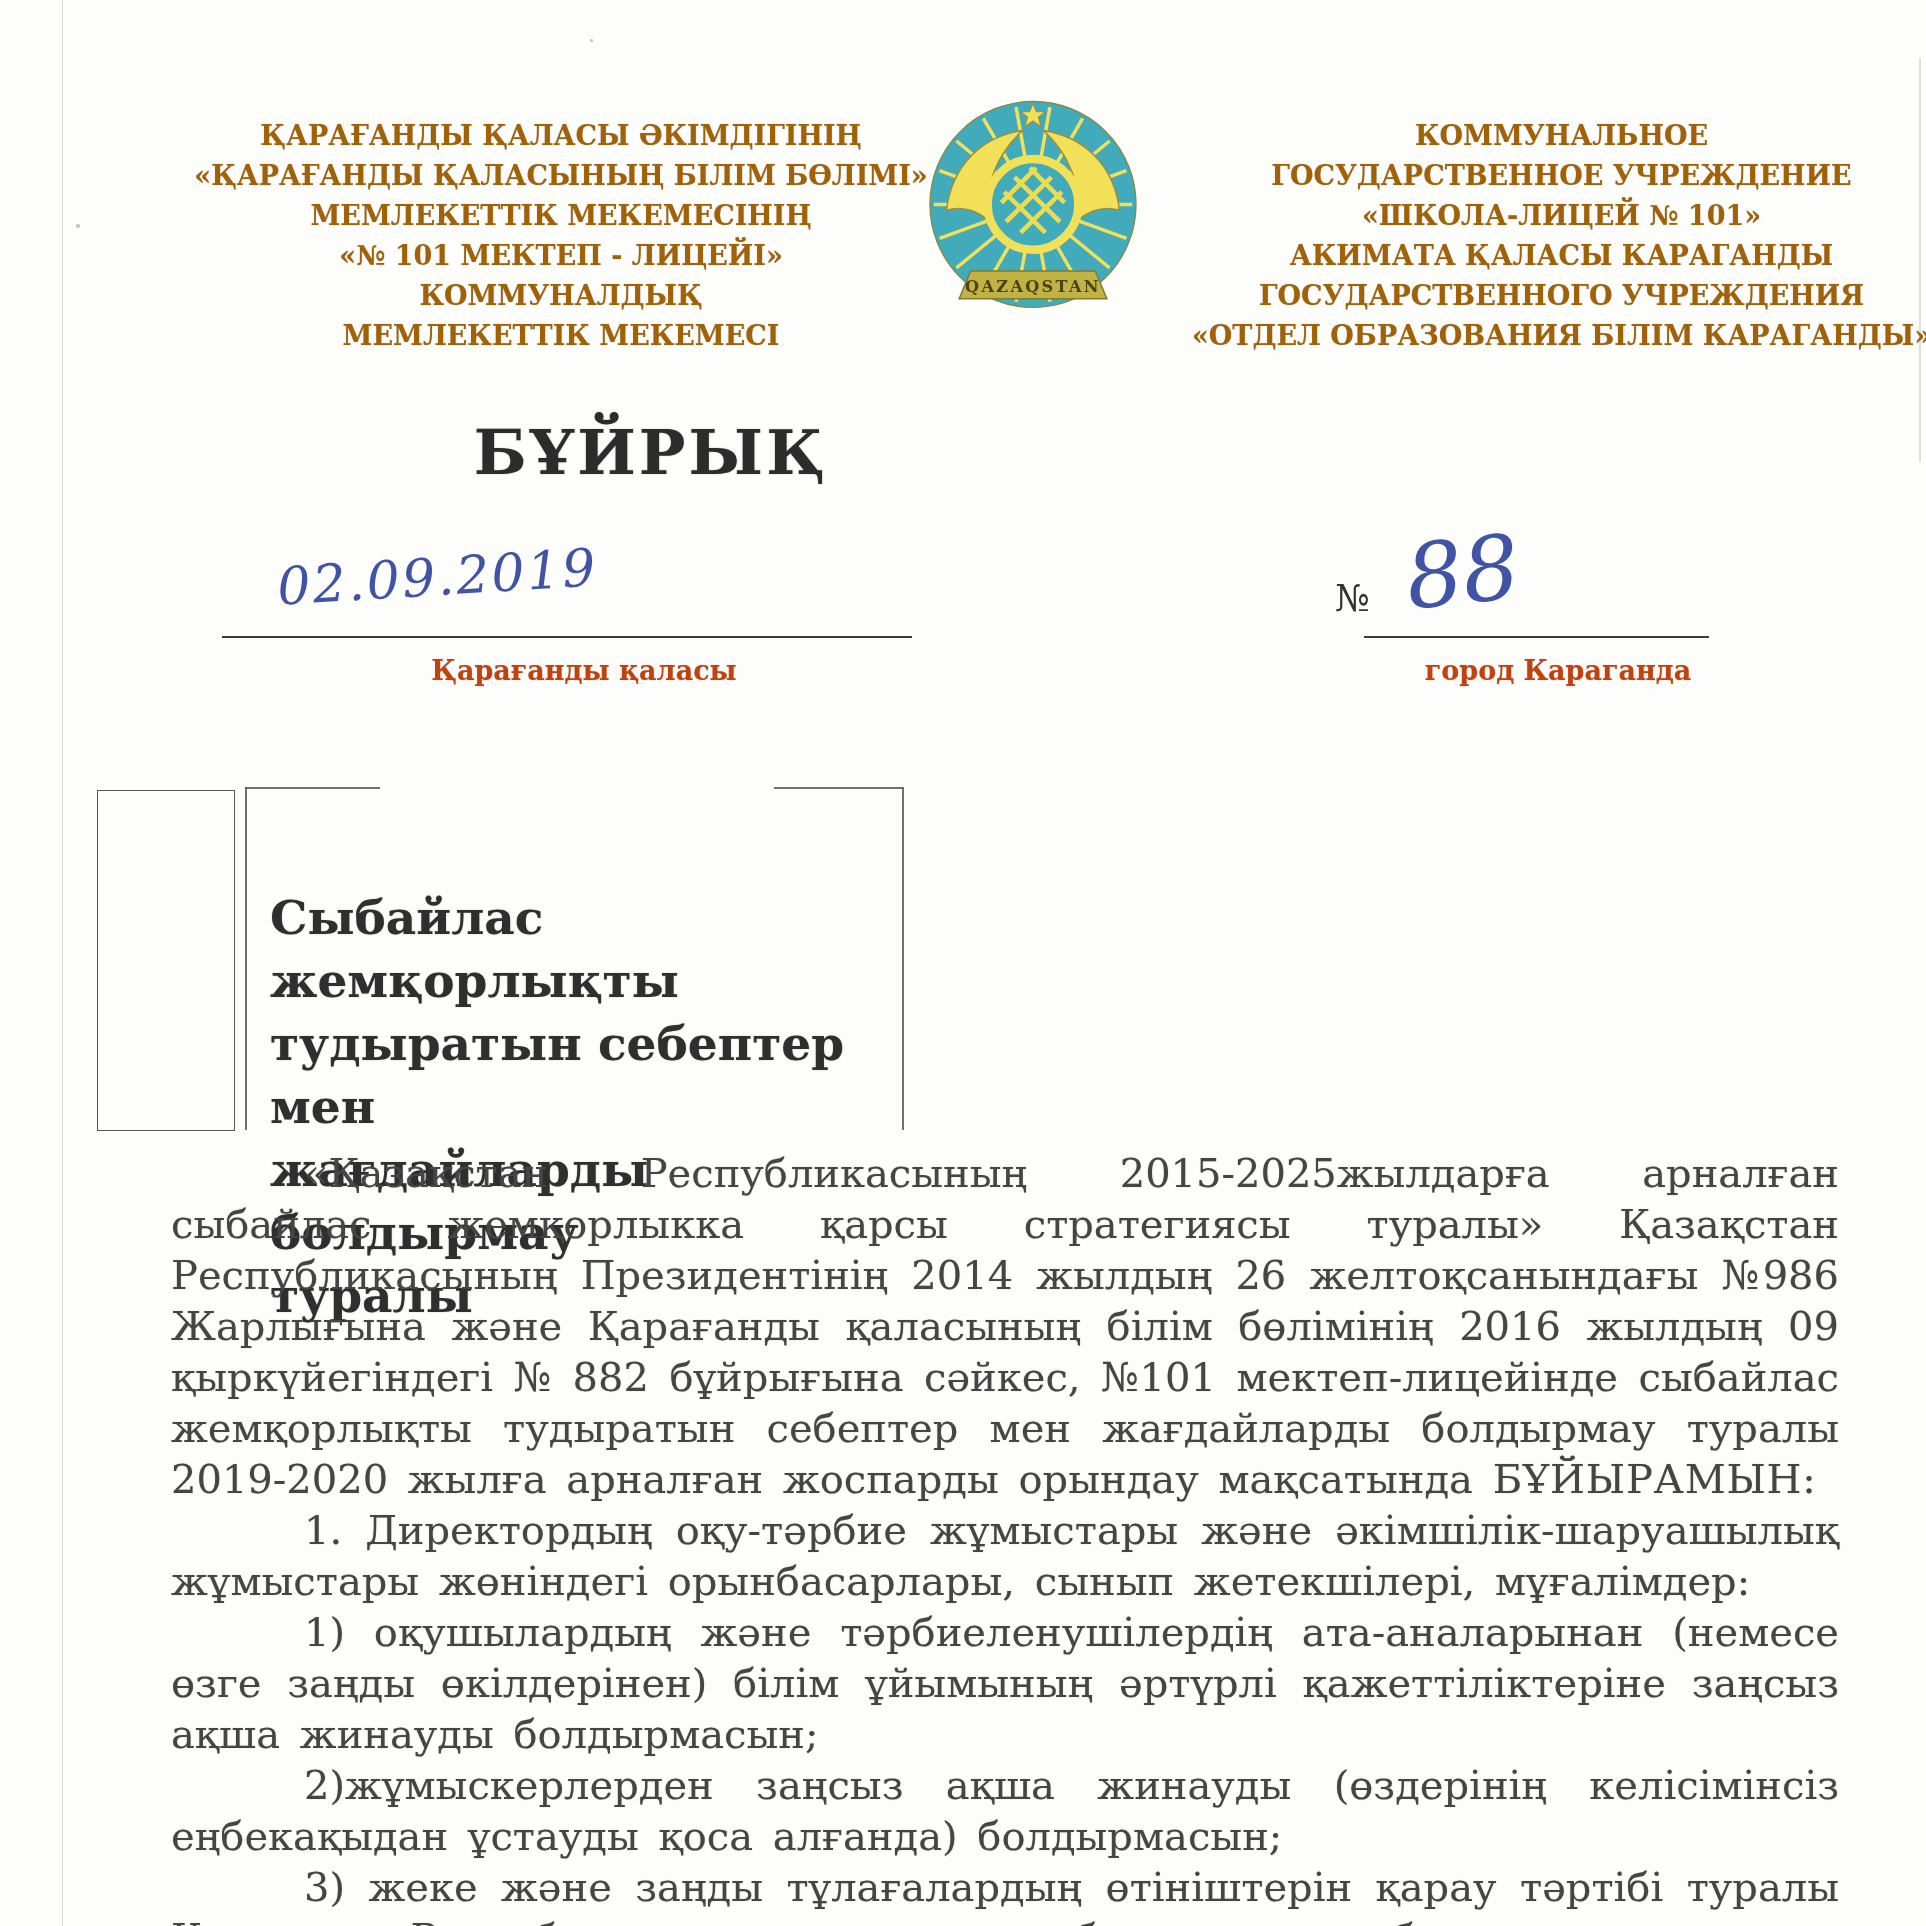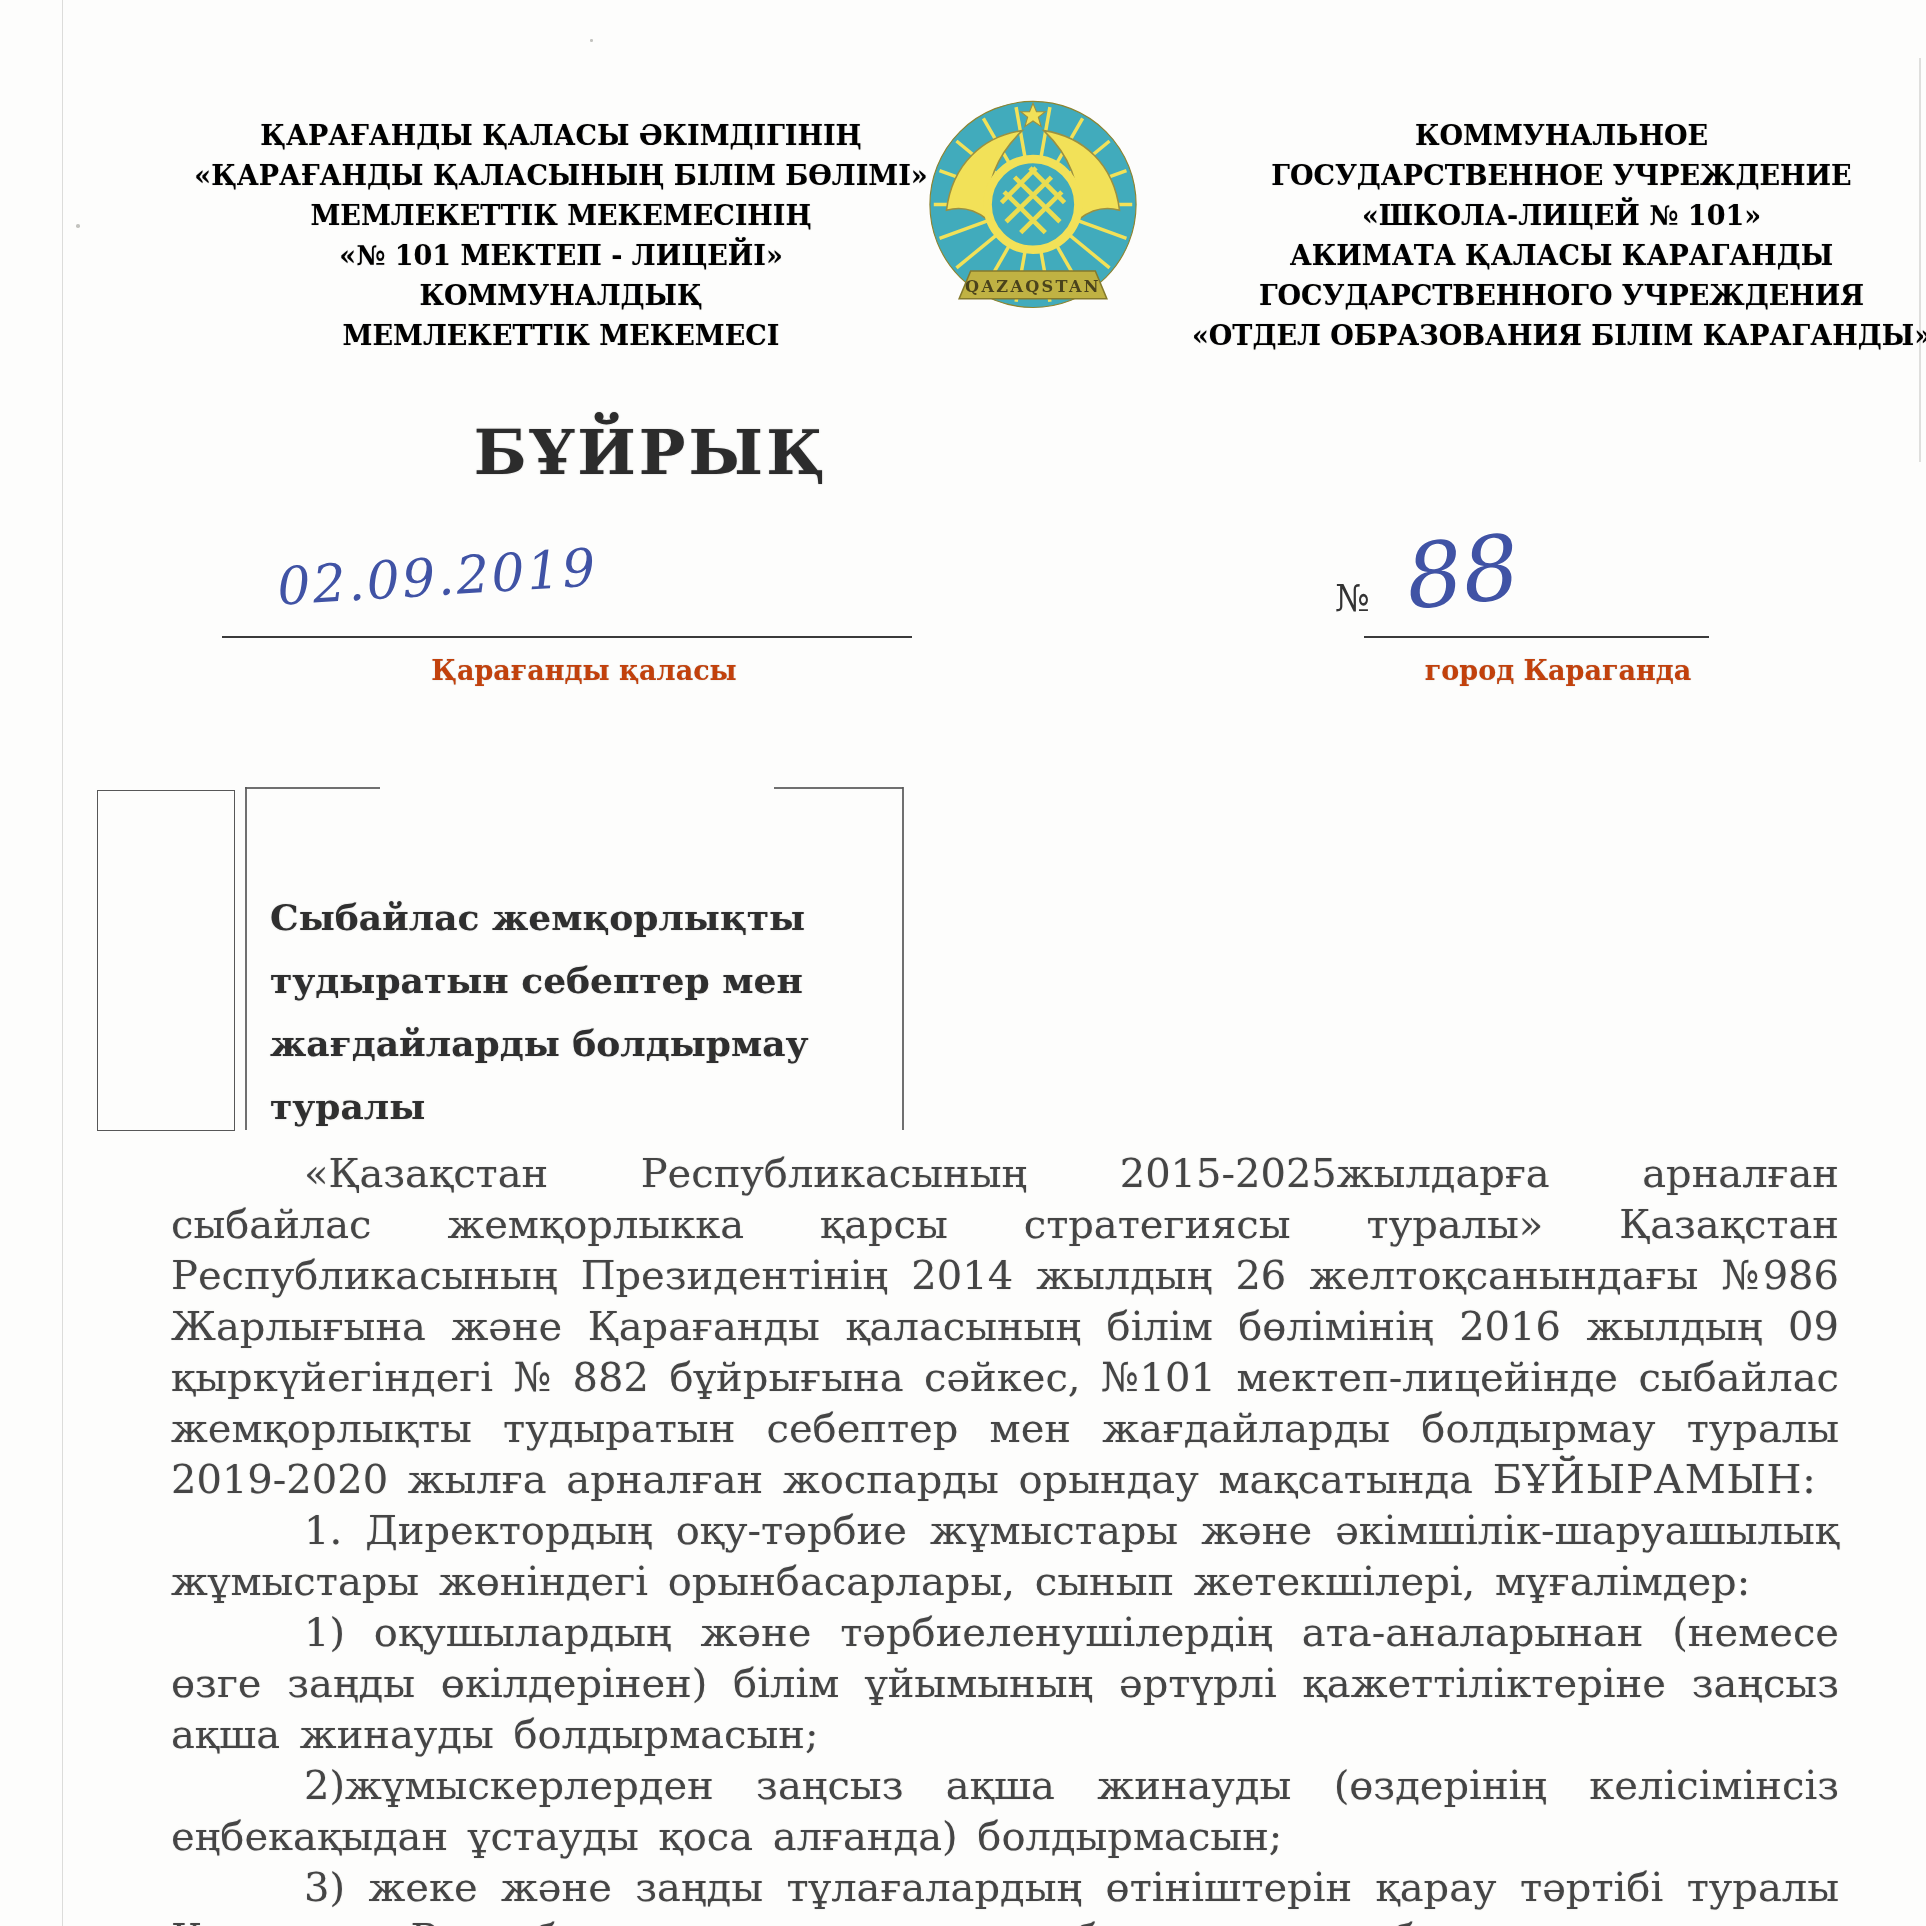--- a/index.html
+++ b/index.html
@@ -11,21 +11,21 @@
     font-family:"DejaVu Serif","Liberation Serif",serif;
     color:#3d3d3d;
   }
   
   .vline{position:absolute;background:#dcdcda;}
   .edge-shadow{position:absolute;background:#c6c6c2;opacity:.55;}
   .speck{position:absolute;background:#c3c3bf;border-radius:50%;}
   
   .org-block{
     position:absolute;text-align:center;font-weight:bold;
-    font-size:27px;line-height:40px;color:#000000;
+    font-size:27px;line-height:40px;color:#a16207;
     text-shadow:0 0 1.2px rgba(45,45,45,.3);
     white-space:nowrap;
   }
   .org-line{display:block;}
   .emblem{position:absolute;}
   
   .order-title{
     position:absolute;text-align:right;font-weight:bold;
     font-size:62px;letter-spacing:3.1px;color:#2c2c2c;
     text-shadow:0 0 1.5px rgba(45,45,45,.35);
@@ -42,21 +42,21 @@
     position:absolute;font-family:"DejaVu Serif",serif;font-style:italic;
     color:#4053a5;white-space:nowrap;
   }
   .hw-date{font-size:52px;letter-spacing:2.3px;transform:rotate(-3.5deg);}
   .hw-num{font-size:89px;transform:rotate(-6deg);}
   
   .frame{position:absolute;border:0 solid #575757;}
   .frame-line{position:absolute;background:#575757;opacity:.85;}
   
   .subject{
-    position:absolute;font-weight:bold;font-size:36px;line-height:63px;
+    position:absolute;font-weight:bold;font-size:47px;line-height:63px;
     color:#2f2f2f;text-shadow:0 0 1.5px rgba(47,47,47,.3);
   }
   
   .body-col{
     position:absolute;left:171px;top:1148px;width:1668px;
     font-size:40px;line-height:51px;text-align:justify;
     word-spacing:7px;color:#454545;
     text-shadow:0 0 1.2px rgba(60,60,60,.3);
   }
   .body-p{margin:0;text-indent:133px;}

